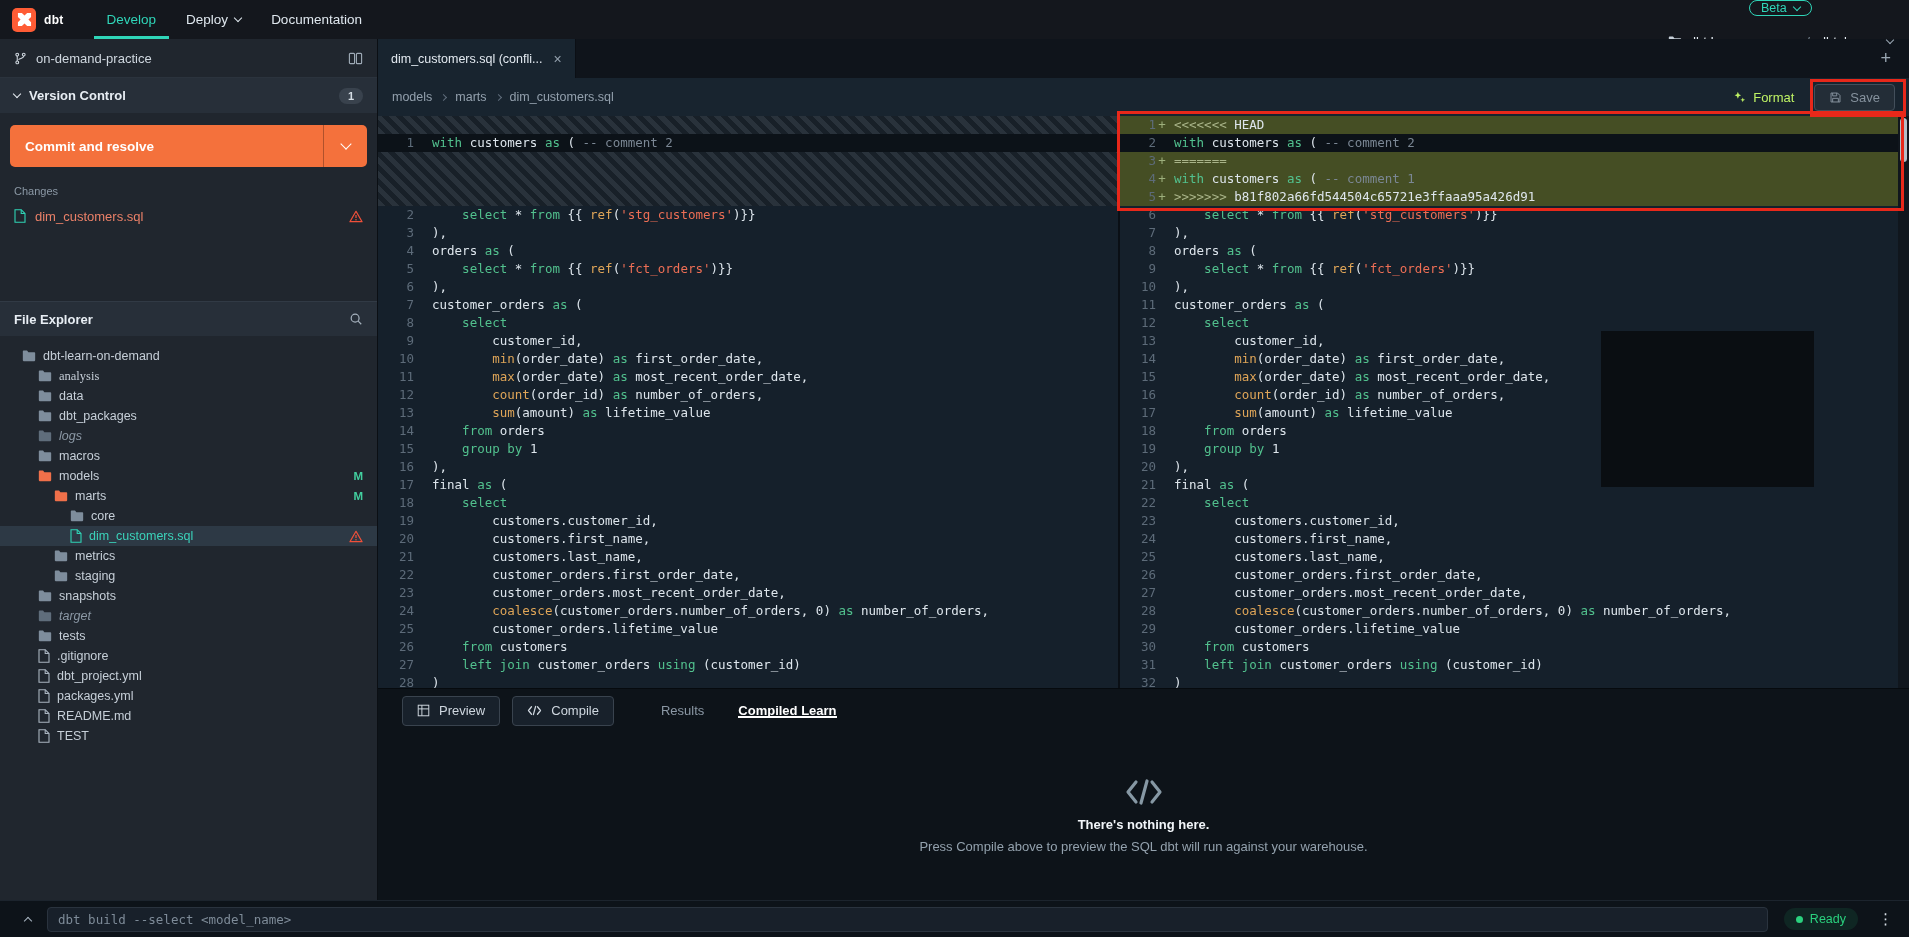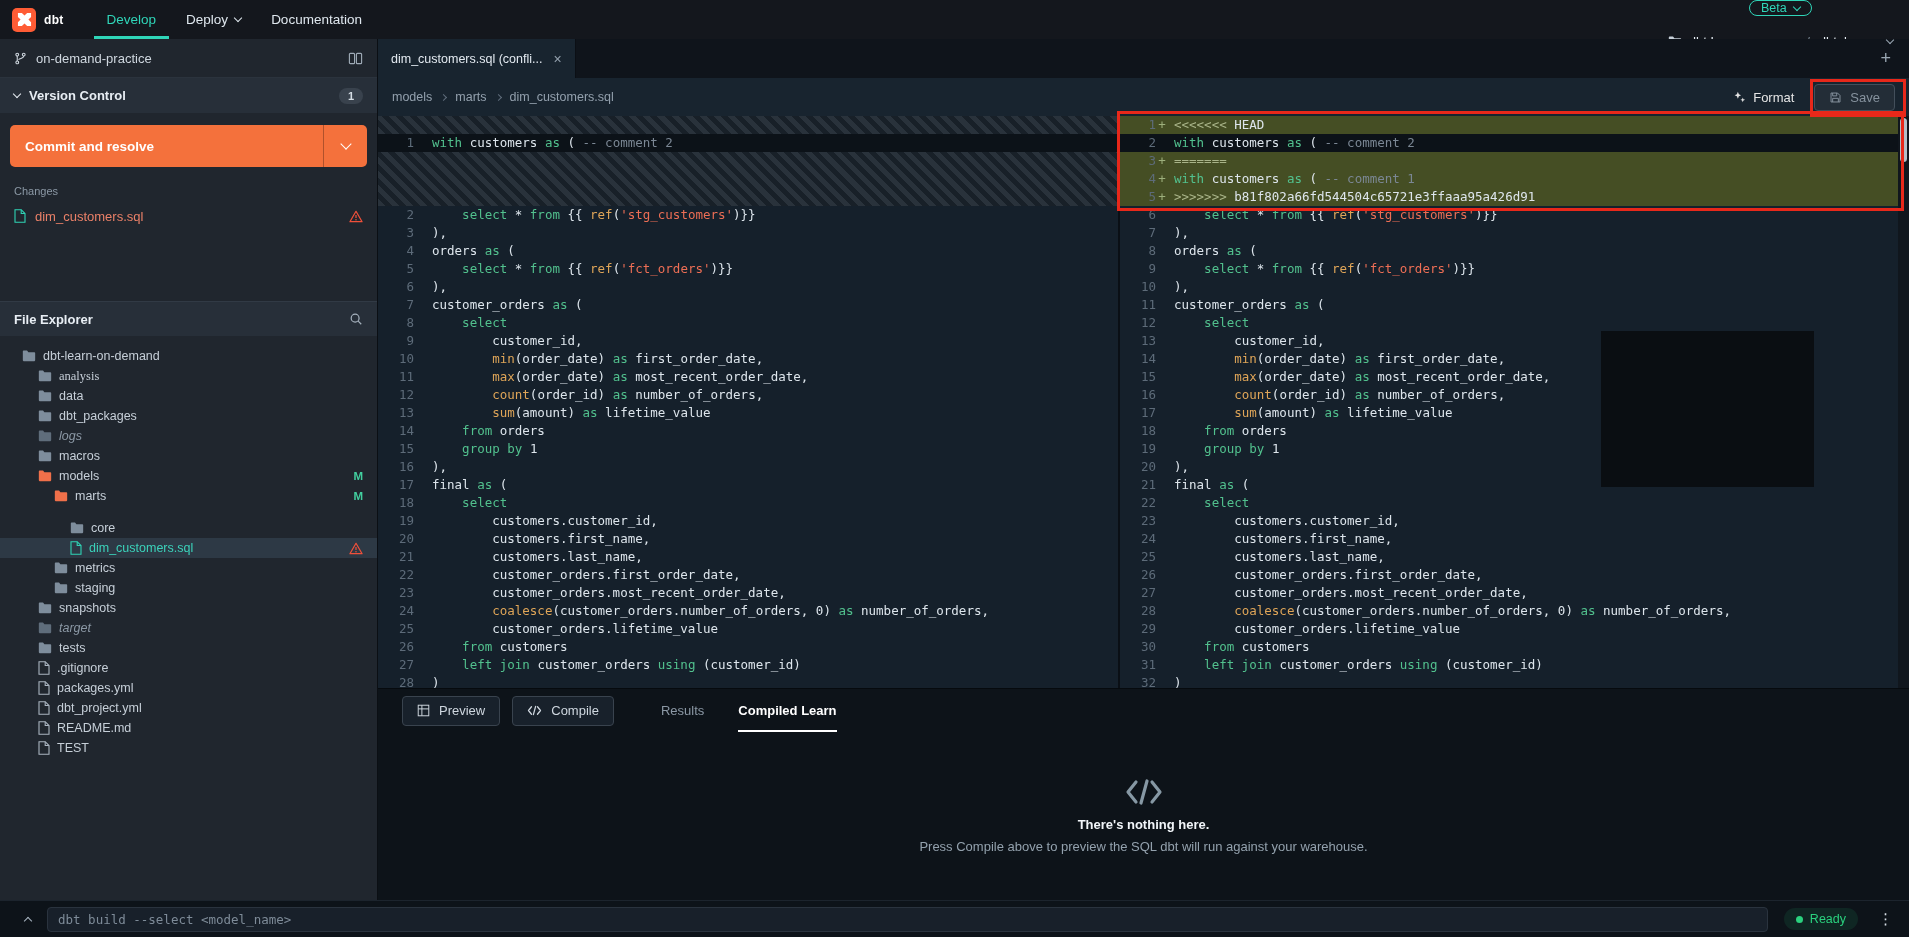--- a/index.html
+++ b/index.html
@@ -61,21 +61,21 @@
   .badge-m { margin-left:auto; color:#42cf9f; font-weight:bold; font-size:11.5px; }
 
   
   .main { flex:1; min-width:0; display:flex; flex-direction:column; background:#15202b; }
   .tabbar { height:39px; flex:none; background:#0f141b; display:flex; align-items:stretch; }
   .tab { background:#18242f; display:flex; align-items:center; gap:11px; padding:0 13px; font-size:12.5px; color:#e2e9f0; border-right:1px solid #0b0f15; }
   .tab-close { color:#93a0ad; font-size:14px; }
   .newtab { margin-left:auto; display:flex; align-items:center; padding:0 18px; color:#9aa7b3; font-size:18px; }
   .crumbbar { height:38px; flex:none; background:#18242f; display:flex; align-items:center; gap:7px; padding:0 14px; font-size:12.5px; color:#93a0ad; }
   .crumb-right { margin-left:auto; display:flex; align-items:center; gap:20px; }
-  .format-btn { display:flex; align-items:center; gap:7px; color:#e5e5e5; font-size:13px; cursor:pointer; }
+  .format-btn { display:flex; align-items:center; gap:7px; color:#bef264; font-size:13px; cursor:pointer; }
   .save-btn { display:flex; align-items:center; gap:8px; background:#232d37; border:1px solid #434f5b; color:#86929e; font-size:13px; border-radius:4px; padding:5px 14px; }
 
   
   .editor { height:572px; flex:none; display:flex; position:relative; overflow:hidden; background:#15202b; font-family:"DejaVu Sans Mono", monospace; }
   .pane { overflow:hidden; }
   .pane.left { width:742px; flex:none; border-right:2px solid #0a0f15; }
   .pane.right { flex:1; }
   .line { display:flex; height:18px; line-height:18px; font-size:12.5px; white-space:pre; }
   .ln { width:36px; flex:none; text-align:right; color:#5d6b79; }
   .df { width:12px; flex:none; text-align:center; color:#9db07c; }
@@ -85,21 +85,21 @@
   .hatch { background:repeating-linear-gradient(45deg, #29323b 0 5px, #182028 5px 10px); }
   .c-kw { color:#52c18e; } .c-str { color:#ed6e55; } .c-fn { color:#dfa558; }
   .c-com { color:#7b8794; } .c-num { color:#dde5ec; } .c-mark { color:#a9b489; }
   .vscroll { position:absolute; right:0; top:0; bottom:0; width:11px; background:#10161d; }
   .vthumb { position:absolute; right:2px; top:2px; width:7px; height:44px; background:#c7d0d9; border-radius:4px; opacity:.9; }
 
   
   .panel-toolbar { height:44px; flex:none; background:#0d1319; border-top:1px solid #060a0e; display:flex; align-items:stretch; padding:0 24px; }
   .panel-btns { display:flex; align-items:center; gap:12px; }
   .panel-btn { height:30px; display:flex; align-items:center; gap:9px; background:#18212b; border:1px solid #39434e; border-radius:4px; color:#cfd7df; font-size:13px; padding:0 14px; cursor:pointer; }
-  .panel-tabs { display:flex; margin-left:30px; }
+  .panel-tabs { display:flex; margin-left:30px;align-items:center; }
   .panel-tab { display:flex; align-items:center; padding:0 17px; font-size:13px; color:#8b98a5; position:relative; cursor:pointer; }
   .panel-tab.active { color:#fff; font-weight:bold; }
   .panel-tab.active::after { content:""; position:absolute; left:17px; right:17px; bottom:0; height:2px; background:#fff; }
   .panel-empty { flex:1; background:#0d1319; display:flex; flex-direction:column; align-items:center; justify-content:center; gap:7px; }
   .empty-icon { color:#8698a4; margin-bottom:4px; }
   .empty-title { color:#f2f6fa; font-size:13px; font-weight:bold; }
   .empty-sub { color:#93a1ad; font-size:13px; }
 
   
   .cmdbar { height:37px; background:#0d1319; border-top:1px solid #1c242d; display:flex; align-items:center; padding:0 12px; }
@@ -289,21 +289,21 @@
         </div>
         <div class="tree-row" style="padding-left: 54px;">
           <span class="ticon accent">
             <svg width="14" height="12" viewBox="0 0 16 14">
               <path d="M.8 1.6c0-.5.4-.9.9-.9h4l1.6 1.8h7a.9.9 0 0 1 .9.9v8.7a.9.9 0 0 1-.9.9H1.7a.9.9 0 0 1-.9-.9z" fill="currentColor"></path>
             </svg>
           </span>
           <span>marts</span>
           <span class="badge-m">M</span>
         </div>
-        <div class="tree-row" style="padding-left: 70px; margin-top: 12px;">
+        <div class="tree-row" style="padding-left: 70px;">
           <span class="ticon">
             <svg width="14" height="12" viewBox="0 0 16 14">
               <path d="M.8 1.6c0-.5.4-.9.9-.9h4l1.6 1.8h7a.9.9 0 0 1 .9.9v8.7a.9.9 0 0 1-.9.9H1.7a.9.9 0 0 1-.9-.9z" fill="currentColor"></path>
             </svg>
           </span>
           <span>core</span>
         </div>
         <div class="tree-row selected" style="padding-left: 70px;">
           <span class="ticon sql">
             <svg width="12" height="14" viewBox="0 0 12 14">
@@ -369,30 +369,30 @@
           </span>
           <span>.gitignore</span>
         </div>
         <div class="tree-row" style="padding-left: 38px;">
           <span class="ticon filetype">
             <svg width="12" height="14" viewBox="0 0 12 14">
               <path d="M1 .7h6.2L11 4.5v8.8H1z" fill="none" stroke="currentColor" stroke-width="1.1"></path>
               <path d="M7.2.7v3.8H11" fill="none" stroke="currentColor" stroke-width="1.1"></path>
             </svg>
           </span>
-          <span>packages.yml</span>
+          <span>dbt_project.yml</span>
         </div>
         <div class="tree-row" style="padding-left: 38px;">
           <span class="ticon filetype">
             <svg width="12" height="14" viewBox="0 0 12 14">
               <path d="M1 .7h6.2L11 4.5v8.8H1z" fill="none" stroke="currentColor" stroke-width="1.1"></path>
               <path d="M7.2.7v3.8H11" fill="none" stroke="currentColor" stroke-width="1.1"></path>
             </svg>
           </span>
-          <span>dbt_project.yml</span>
+          <span>packages.yml</span>
         </div>
         <div class="tree-row" style="padding-left: 38px;">
           <span class="ticon filetype">
             <svg width="12" height="14" viewBox="0 0 12 14">
               <path d="M1 .7h6.2L11 4.5v8.8H1z" fill="none" stroke="currentColor" stroke-width="1.1"></path>
               <path d="M7.2.7v3.8H11" fill="none" stroke="currentColor" stroke-width="1.1"></path>
             </svg>
           </span>
           <span>README.md</span>
         </div>

